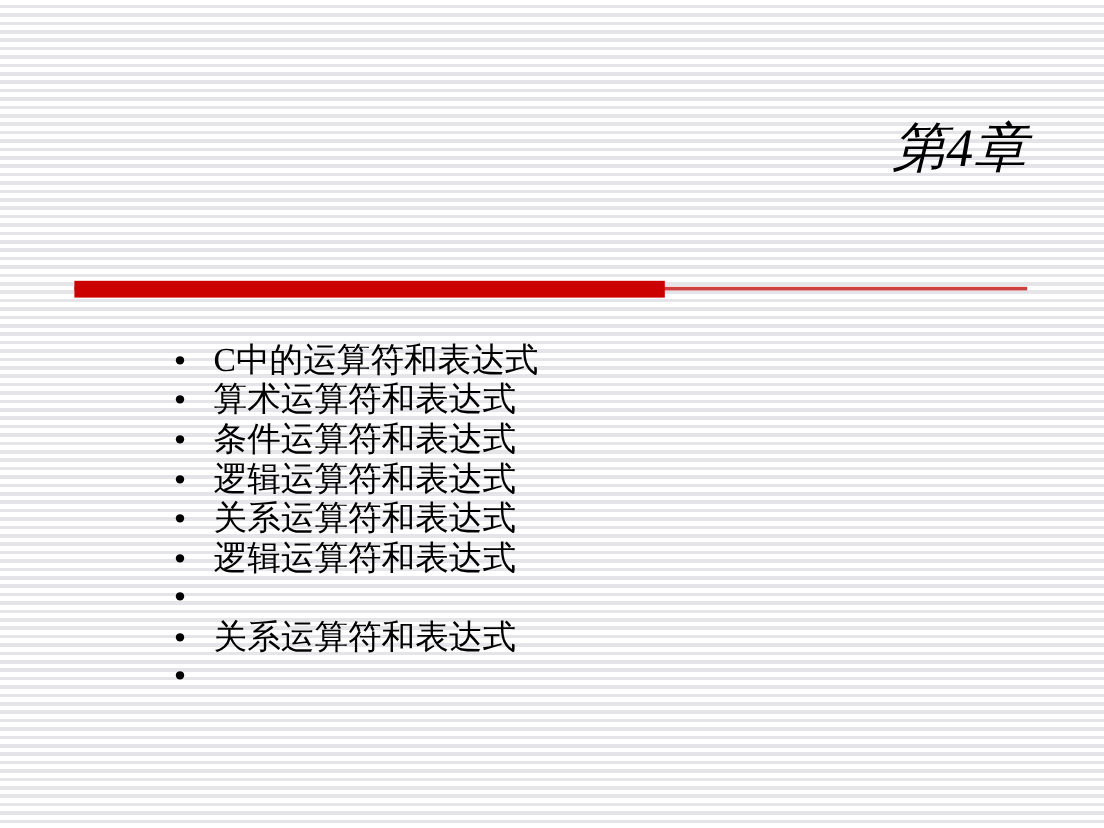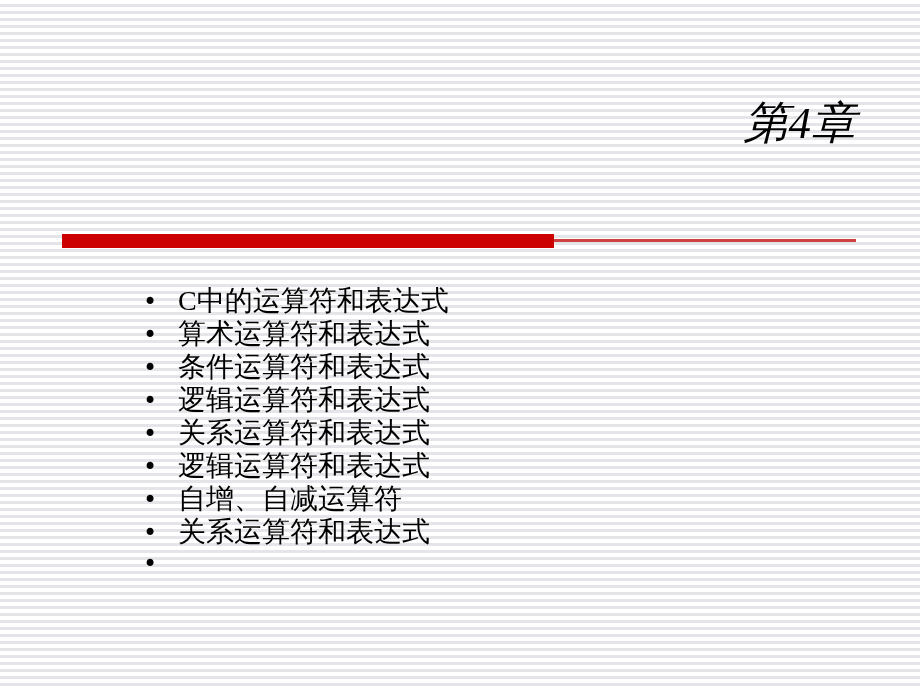--- a/index.html
+++ b/index.html
@@ -154,21 +154,20 @@
       <span class="bullet-text">关系运算符和表达式</span>
     </div>
 
     <div class="bullet-row">
       <span class="bullet-marker">•</span>
       <span class="bullet-text">逻辑运算符和表达式</span>
     </div>
 
     <div class="bullet-row">
       <span class="bullet-marker">•</span>
-      <span class="bullet-text">自增、自减运算符</span>
     </div>
 
     <div class="bullet-row">
       <span class="bullet-marker">•</span>
       <span class="bullet-text">关系运算符和表达式</span>
     </div>
 
     <div class="bullet-row">
       <span class="bullet-marker">•</span>
     </div>

